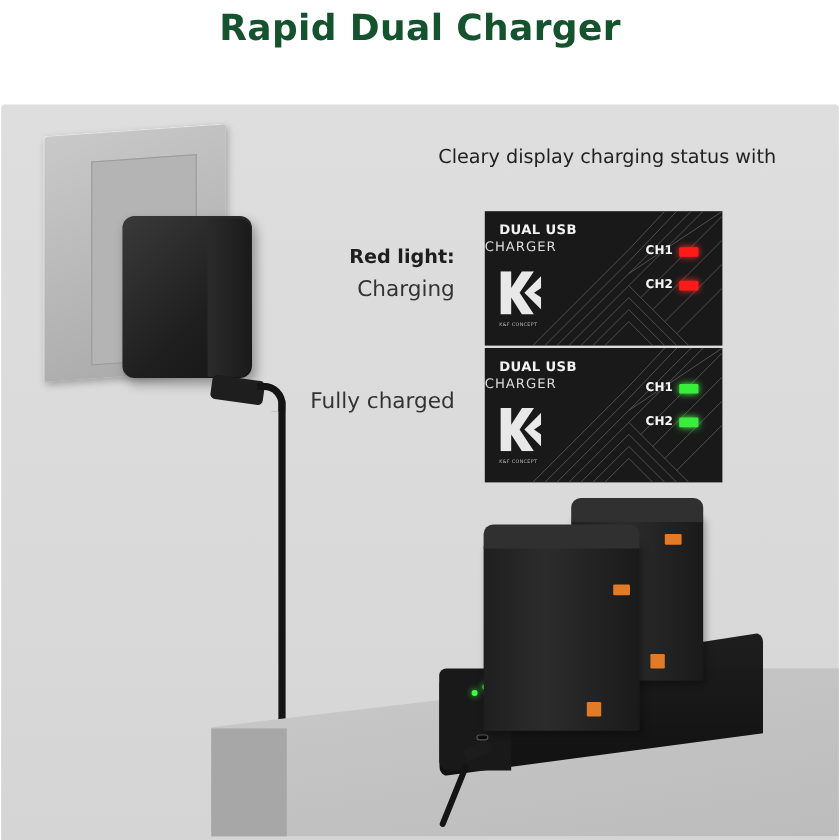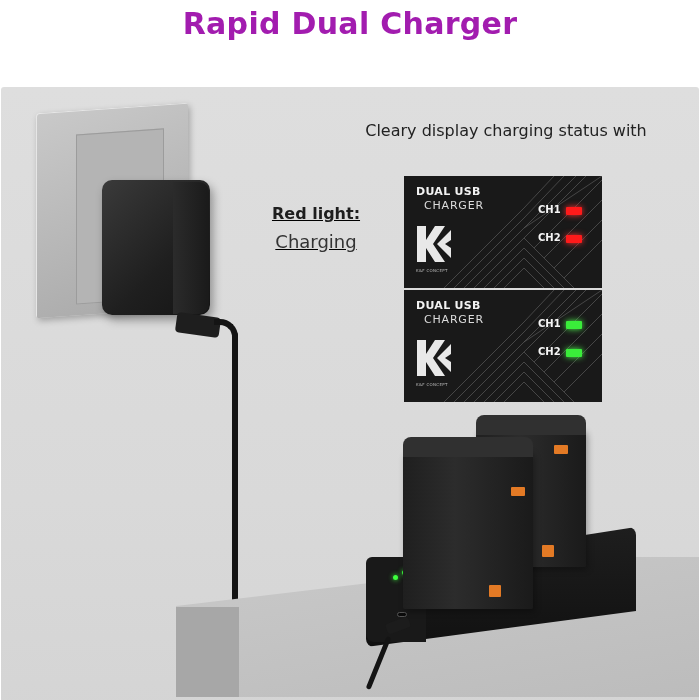--- a/index.html
+++ b/index.html
@@ -1,21 +1,21 @@
 <!DOCTYPE html>
 <html><head>
 <meta charset="utf-8">
 <style>
   * { box-sizing: border-box; margin: 0; padding: 0; }
   html, body { width: 700px; height: 700px; background: #ffffff; overflow: hidden; }
   body { position: relative; font-family: "DejaVu Sans", "Liberation Sans", sans-serif; }
 
   .title {
     position: absolute; left: 0; top: 6px; width: 700px; text-align: center;
-    font-size: 30px; font-weight: bold; color: #a21caf; letter-spacing: 0.3px;
+    font-size: 30px; font-weight: bold; color: #14532d; letter-spacing: 0.3px;
   }
 
   .scene {
     position: absolute; left: 1px; top: 87px; width: 698px; height: 688px;
     background: linear-gradient(180deg, #dedede 0%, #d9d9d9 60%, #d3d3d3 100%);
     border-radius: 3px; overflow: hidden;
   }
 
   
   .plate {
@@ -64,35 +64,35 @@
     position: absolute; left: 175px; top: 520px; width: 63px; height: 90px;
     background: #a7a7a7;
   }
 
   
   .headline {
     position: absolute; left: 320px; top: 32px; width: 370px; text-align: center;
     font-size: 16px; line-height: 23px; color: #222; font-weight: 500;
   }
 
-  .label-block { position: absolute; text-align: center; text-decoration: underline; }
+  .label-block { position: absolute; text-align: right; }
   .label-title { font-size: 16px; font-weight: bold; color: #1e1e1e; }
   .label-sub { font-size: 18px; color: #333; margin-top: 8px; }
 
   
   .panel {
     position: absolute; width: 198px; height: 112px;
     background: #191919; overflow: hidden;
   }
   .panel svg.lines { position: absolute; left: 0; top: 0; }
   .panel-t1 { position: absolute; left: 12px; top: 9px; font-size: 11px; font-weight: bold; color: #f2f2f2; letter-spacing: 0.3px; }
-  .panel-t2 { position: absolute; left: 20px; top: 23px; font-size: 11px; color: #dcdcdc; letter-spacing: 0.8px; }
+  .panel-t2 { position: absolute; left: 0; top: 23px; font-size: 11px; color: #dcdcdc; letter-spacing: 0.8px; }
   .panel-logo { position: absolute; left: 13px; top: 50px; width: 34px; height: 36px; }
   .panel-brand { position: absolute; left: 12px; top: 92px; font-size: 4px; color: #bbb; letter-spacing: 0.3px; }
-  .ch-row { position: absolute; left: 134px; display: flex; align-items: flex-end; gap: 6px; }
+  .ch-row { position: absolute; left: 134px; display: flex; align-items: center; gap: 6px; }
   .ch-label { font-size: 10px; font-weight: bold; color: #f5f5f5; width: 22px; }
   .led { width: 16px; height: 8px; border-radius: 1px; }
   .battery {
     position: absolute; width: 108px; height: 150px;
     background: linear-gradient(90deg, #1f1f1f, #2c2c2c 40%, #1a1a1a);
     border-radius: 8px 8px 2px 2px;
     box-shadow: 2px 3px 6px rgba(0,0,0,0.3);
   }
   .battery-top {
     position: absolute; left: 0; top: -12px; width: 100%; height: 20px;
@@ -129,20 +129,21 @@
   <div class="headline">
     <div>Cleary display charging status with</div>
   </div>
 
   <div class="label-block" style="left:252px; top:117px; width:126px;">
     <div class="label-title">Red light:</div>
     <div class="label-sub">Charging</div>
   </div>
 
   <div class="label-block" style="left:252px; top:229px; width:126px;">
+    <div class="label-sub">Fully charged</div>
   </div>
 
   <div class="panel" style="left:403px; top:89px;">
     <svg class="lines" width="198" height="112" viewBox="0 0 198 112">
       <g fill="none" stroke="#5a5a5a" stroke-width="0.7">
         <path d="M70 112 L120 62 L170 112"></path>
         <path d="M80 112 L120 72 L160 112"></path>
         <path d="M90 112 L120 82 L150 112"></path>
         <path d="M60 112 L120 52 L198 0"></path>
         <path d="M100 112 L120 92 L140 112"></path>

